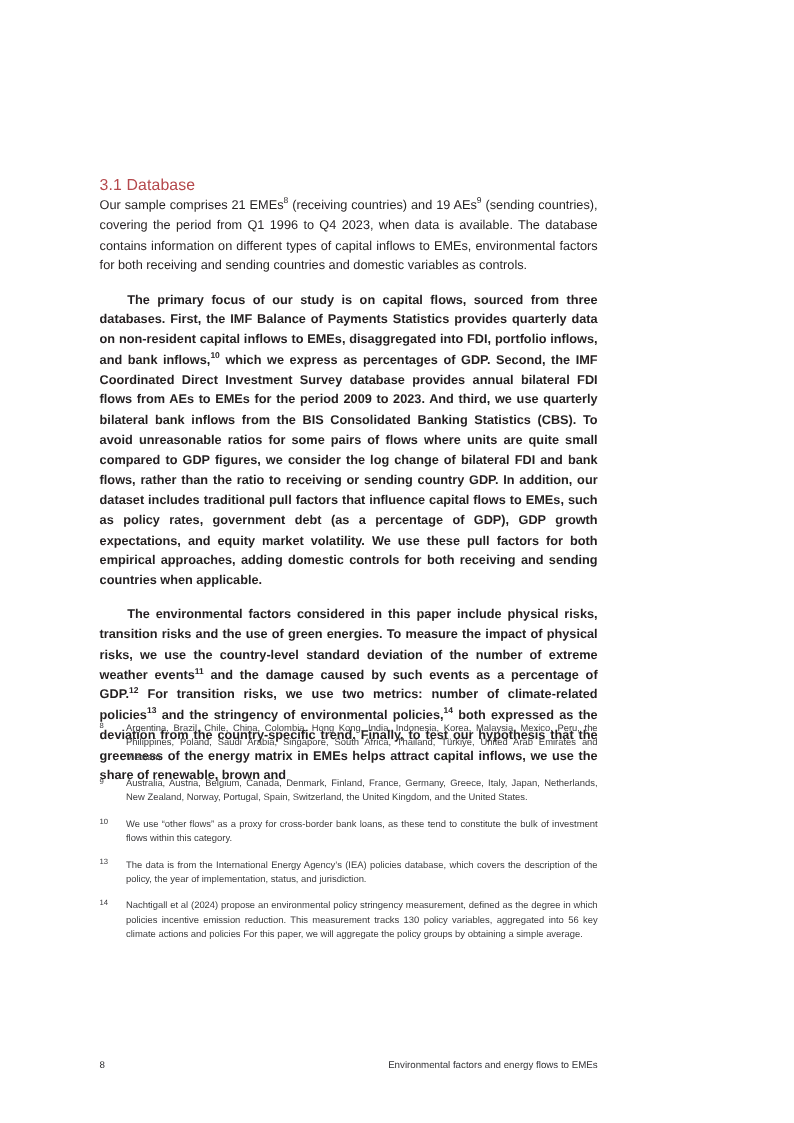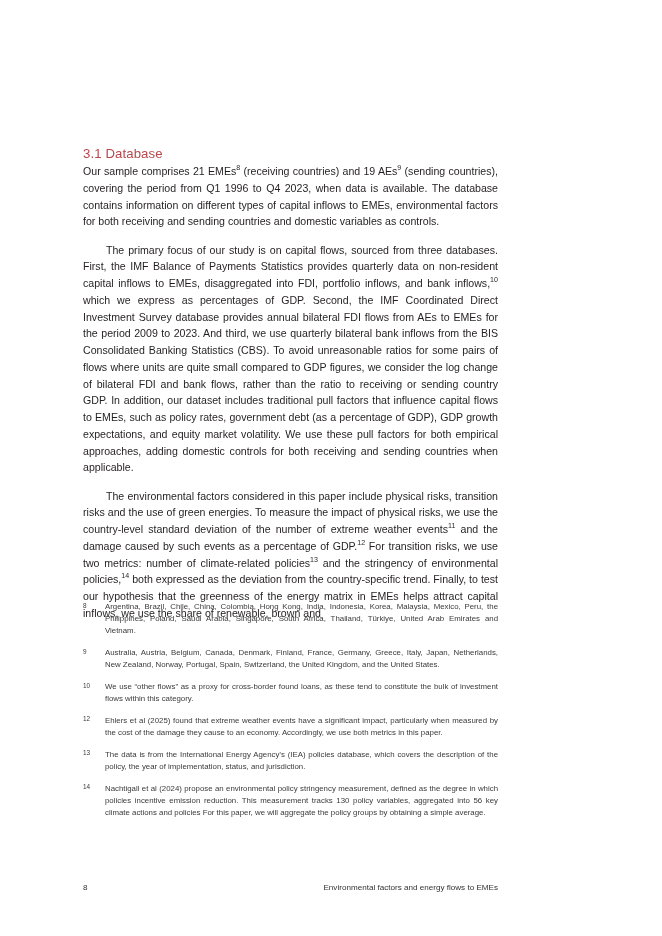--- a/index.html
+++ b/index.html
@@ -49,20 +49,21 @@
     margin: 0 0 11.5px 0;
     font-size: 10.6px;
     line-height: 16.75px;
     text-align: justify;
     text-justify: inter-word;
     color: #231f20;
     hyphens: none;
   }
   .body-par.indent {
     text-indent: 23px;
+    font-weight: bold;
   }
   .body-par sup {
     font-size: 7.1px;
     line-height: 0;
     vertical-align: super;
   }
 
   
   .footnotes {
     position: absolute;
@@ -127,25 +128,21 @@
       <div class="footnote">
         <span class="fn-num">8</span>
         <span class="fn-text">Argentina, Brazil, Chile, China, Colombia, Hong Kong, India, Indonesia, Korea, Malaysia, Mexico, Peru, the Philippines, Poland, Saudi Arabia, Singapore, South Africa, Thailand, Türkiye, United Arab Emirates and Vietnam.</span>
       </div>
       <div class="footnote">
         <span class="fn-num">9</span>
         <span class="fn-text">Australia, Austria, Belgium, Canada, Denmark, Finland, France, Germany, Greece, Italy, Japan, Netherlands, New Zealand, Norway, Portugal, Spain, Switzerland, the United Kingdom, and the United States.</span>
       </div>
       <div class="footnote">
         <span class="fn-num">10</span>
-        <span class="fn-text">We use “other flows” as a proxy for cross-border found loans, as these tend to constitute the bulk of investment flows within this category.</span>
-      </div>
-      <div class="footnote">
-        <span class="fn-num">12</span>
-        <span class="fn-text">Ehlers et al (2025) found that extreme weather events have a significant impact, particularly when measured by the cost of the damage they cause to an economy. Accordingly, we use both metrics in this paper.</span>
+        <span class="fn-text">We use “other flows” as a proxy for cross-border bank loans, as these tend to constitute the bulk of investment flows within this category.</span>
       </div>
       <div class="footnote">
         <span class="fn-num">13</span>
         <span class="fn-text">The data is from the International Energy Agency’s (IEA) policies database, which covers the description of the policy, the year of implementation, status, and jurisdiction.</span>
       </div>
       <div class="footnote">
         <span class="fn-num">14</span>
         <span class="fn-text">Nachtigall et al (2024) propose an environmental policy stringency measurement, defined as the degree in which policies incentive emission reduction. This measurement tracks 130 policy variables, aggregated into 56 key climate actions and policies For this paper, we will aggregate the policy groups by obtaining a simple average.</span>
       </div>
     </div>

